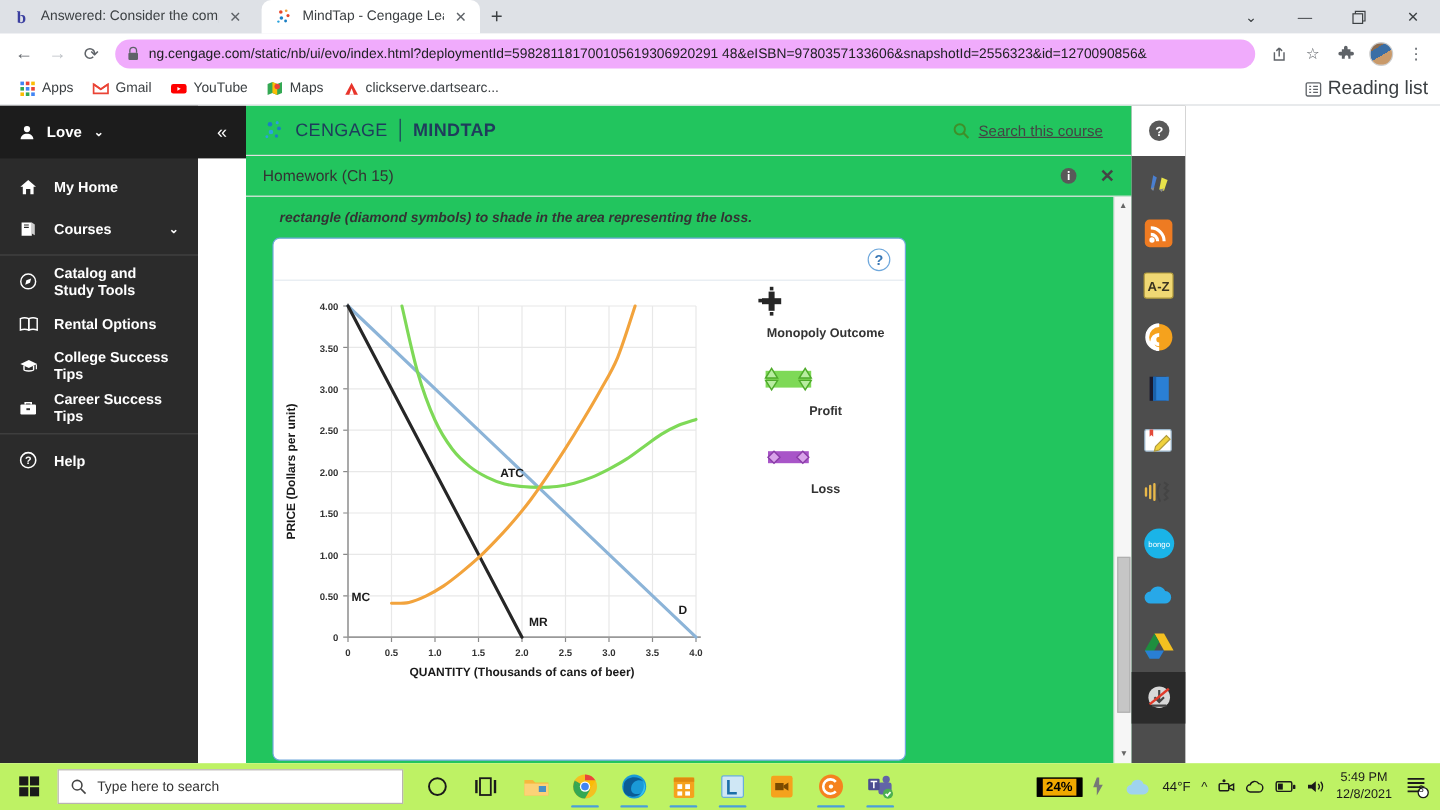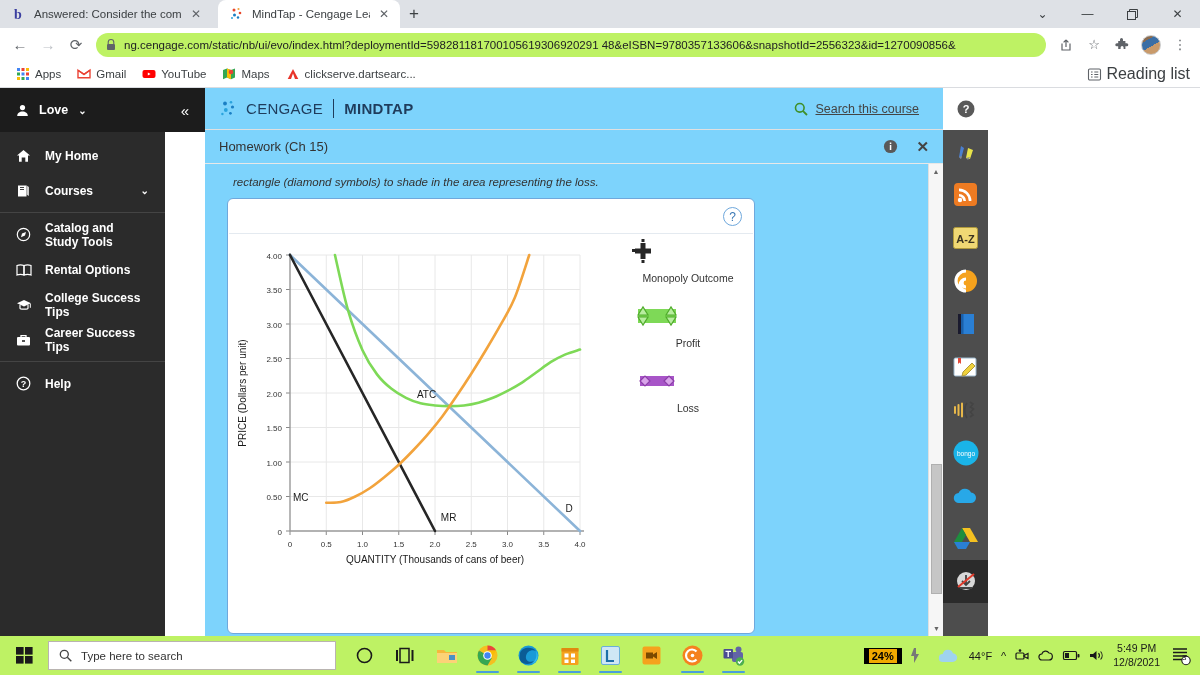--- a/index.html
+++ b/index.html
@@ -46,21 +46,21 @@
     background: #fff; display: flex; align-items: center; padding: 0 7px;
     gap: 2px;
   }
   .navbtn {
     width: 26px; height: 26px; display: flex; align-items: center;
     justify-content: center; color: #5f6368; font-size: 15px;
     border-radius: 50%;
   }
   .navbtn.disabled { color: #bdc1c6; }
   .omnibox {
-    flex: 1; height: 24px; background: #bef264; border-radius: 13px;
+    flex: 1; height: 24px; background: #f0abfc; border-radius: 13px;
     display: flex; align-items: center; padding: 0 10px; gap: 8px;
     margin: 0 5px; font-size: 11.5px; color: #202124; overflow: hidden;
   }
   .omnibox-url { white-space: nowrap; overflow: hidden; }
   .tb-icon {
     width: 26px; height: 26px; display: flex; align-items: center;
     justify-content: center; color: #5f6368; font-size: 13px;
   }
   .avatar-btn {
     width: 20px; height: 20px; border-radius: 50%; margin: 0 4px;
@@ -105,41 +105,41 @@
     height: 35px; display: flex; align-items: center; gap: 12px;
     padding: 0 16px; font-size: 12px; font-weight: bold; color: #fff;
   }
   .sb-item .sb-ico { width: 17px; flex: 0 0 17px; text-align: center; font-size: 13px; }
   .sb-item .sb-caret { margin-left: auto; font-size: 10px; }
   .sb-div { height: 1px; background: #444; margin: 4px 0; }
 
   
   .mt {
     position: absolute; left: 205px; top: 0; right: 45px; height: 548px;
-    background: #7dd3fc;
+    background: #22c55e;
   }
   .mt-header {
     height: 42px; border-bottom: 1px solid #e0e0e0; display: flex;
     align-items: center; padding: 0 14px;
   }
   .mt-logo { display: flex; align-items: center; gap: 7px; }
   .mt-cengage { font-size: 15px; color: #1f3c5c; letter-spacing: .3px; }
   .mt-bar { width: 1px; height: 19px; background: #1f3c5c; margin: 0 3px; }
   .mt-mindtap { font-size: 15px; color: #1f3c5c; font-weight: bold; letter-spacing: .3px; }
   .mt-search {
     margin-left: auto; display: flex; align-items: center; gap: 7px;
     font-size: 12.5px; color: #444; padding-right: 10px; text-decoration: underline;
   }
   .mt-title-bar {
     height: 34px; display: flex; align-items: center; padding: 0 14px;
     border-bottom: 1px solid #e8e8e8;
   }
   .mt-title { font-size: 13px; color: #333; }
   .mt-title-actions { margin-left: auto; display: flex; align-items: center; gap: 18px; }
-  .mt-content { position: relative; height: 472px; overflow: hidden; padding: 8px 14px 0 14px; }
+  .mt-content { position: relative; height: 472px; overflow: hidden; padding: 8px 14px 0 14px; font-weight: bold; }
   .q-text { font-size: 11.5px; font-style: italic; color: #333; margin: 4px 0 10px 14px; }
 
   
   .chart-panel {
     position: relative; margin-left: 8px; width: 528px; height: 436px;
     border: 1px solid #6fa8dc; border-radius: 6px; background: #fff;
   }
   .chart-help {
     position: absolute; right: 12px; top: 8px; width: 19px; height: 19px;
     border-radius: 50%; border: 1px solid #6fa8dc; color: #3a78b5;

